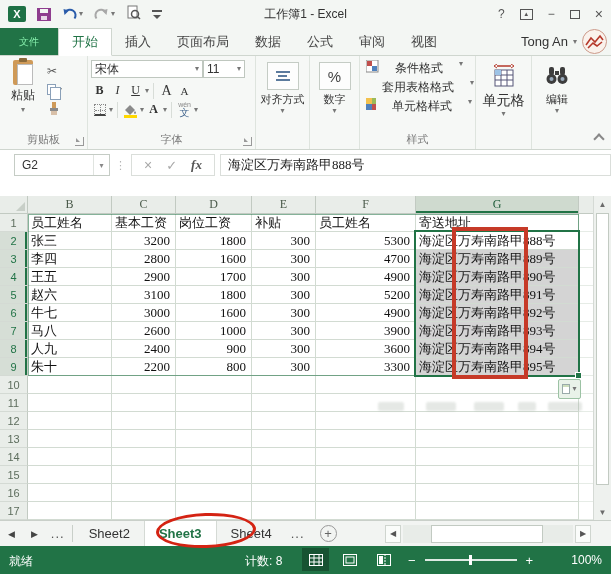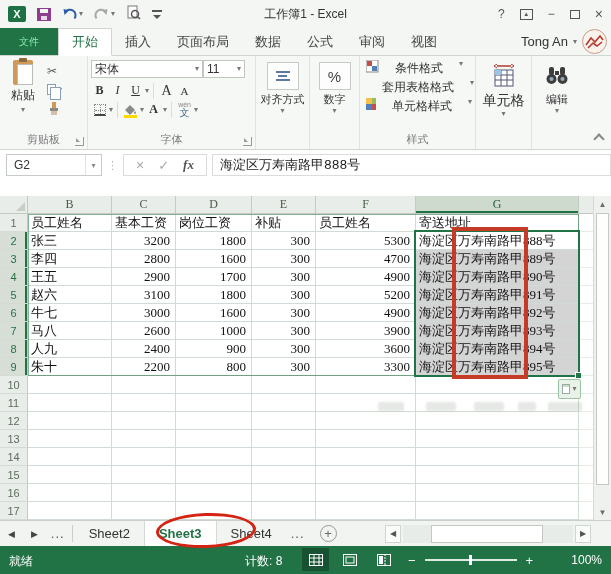--- a/index.html
+++ b/index.html
@@ -60,27 +60,27 @@
 .wen{display:flex;flex-direction:column;align-items:center;line-height:1;font-size:7px;color:#888}
 .wen b{font-size:10px;color:#3a5f8a;font-weight:normal}
 .boxbtn{width:32px;height:28px;border:1px solid #c5ccc5;background:#fdfdfd;display:flex;flex-direction:column;align-items:center;justify-content:center;gap:2px;margin:2px auto 2px}
 .alinea{width:14px;height:2px;background:#5b7a9d}
 .alinea.s{width:9px}
 .stylerow{display:flex;gap:16px;height:19px;font-size:12px;color:#333;white-space:nowrap}
 .chevup{position:absolute;right:8px;bottom:6px;width:8px;height:8px;border-top:2px solid #888;border-left:2px solid #888;transform:rotate(45deg)}
 
 
 .fbar{position:absolute;top:150px;left:0;right:0;height:30px;background:#fff;display:flex;align-items:center}
-.namebox{width:96px;height:22px;margin-left:6px;border:1px solid #c5ccc5;display:flex;align-items:center;font-size:12px;color:#333;position:relative;padding-left:7px}
+.namebox{width:96px;height:22px;margin-left:14px;border:1px solid #c5ccc5;display:flex;align-items:center;font-size:12px;color:#333;position:relative;padding-left:7px}
 .nbcaret{position:absolute;right:0;top:0;bottom:0;width:16px;border-left:1px solid #e0e4e0;display:flex;align-items:center;justify-content:center;color:#888;font-size:8px}
 .fdots{color:#b5b5b5;margin:0 5px;font-size:11px;letter-spacing:0}
 .fxbox{display:flex;align-items:center;gap:14px;border:1px solid #dadeda;height:22px;padding:0 12px;color:#a8a8a8;font-size:13px}
 .fxsym{font-family:"Liberation Serif","DejaVu Serif",serif;font-style:italic;color:#555;font-weight:bold}
 .fvalue{flex:1;height:22px;border:1px solid #dadeda;margin-left:5px;margin-right:0;display:flex;align-items:center;padding-left:7px;
-        font-family:Liberation Mono, monospace;font-size:13px;color:#1a1a1a}
+        font-family:Liberation Serif, serif;font-size:13px;color:#1a1a1a}
 
 
 .grid{position:absolute;top:196px;left:0;width:593px;height:324px;background:#fff;
       font-family:"Liberation Serif","DejaVu Serif",serif}
 .colhdrs,.grow{display:flex;height:18px}
 .corner{width:28px;flex:none;background:#e9ede9;border-right:1px solid #c2cac2;border-bottom:1px solid #c2cac2;position:relative}
 .corner:after{content:"";position:absolute;right:2px;bottom:2px;border-left:9px solid transparent;border-bottom:9px solid #c8cfc8}
 .ch{flex:none;background:#e9ede9;border-right:1px solid #c2cac2;border-bottom:1px solid #c2cac2;display:flex;align-items:center;justify-content:center;font-size:12px;color:#4a5a4a}
 .ch.sel{background:#cfdacf;box-shadow:inset 0 -2px 0 #217346;color:#1d5c39}
 .chf{flex:1;background:#e9ede9;border-bottom:1px solid #c2cac2}

